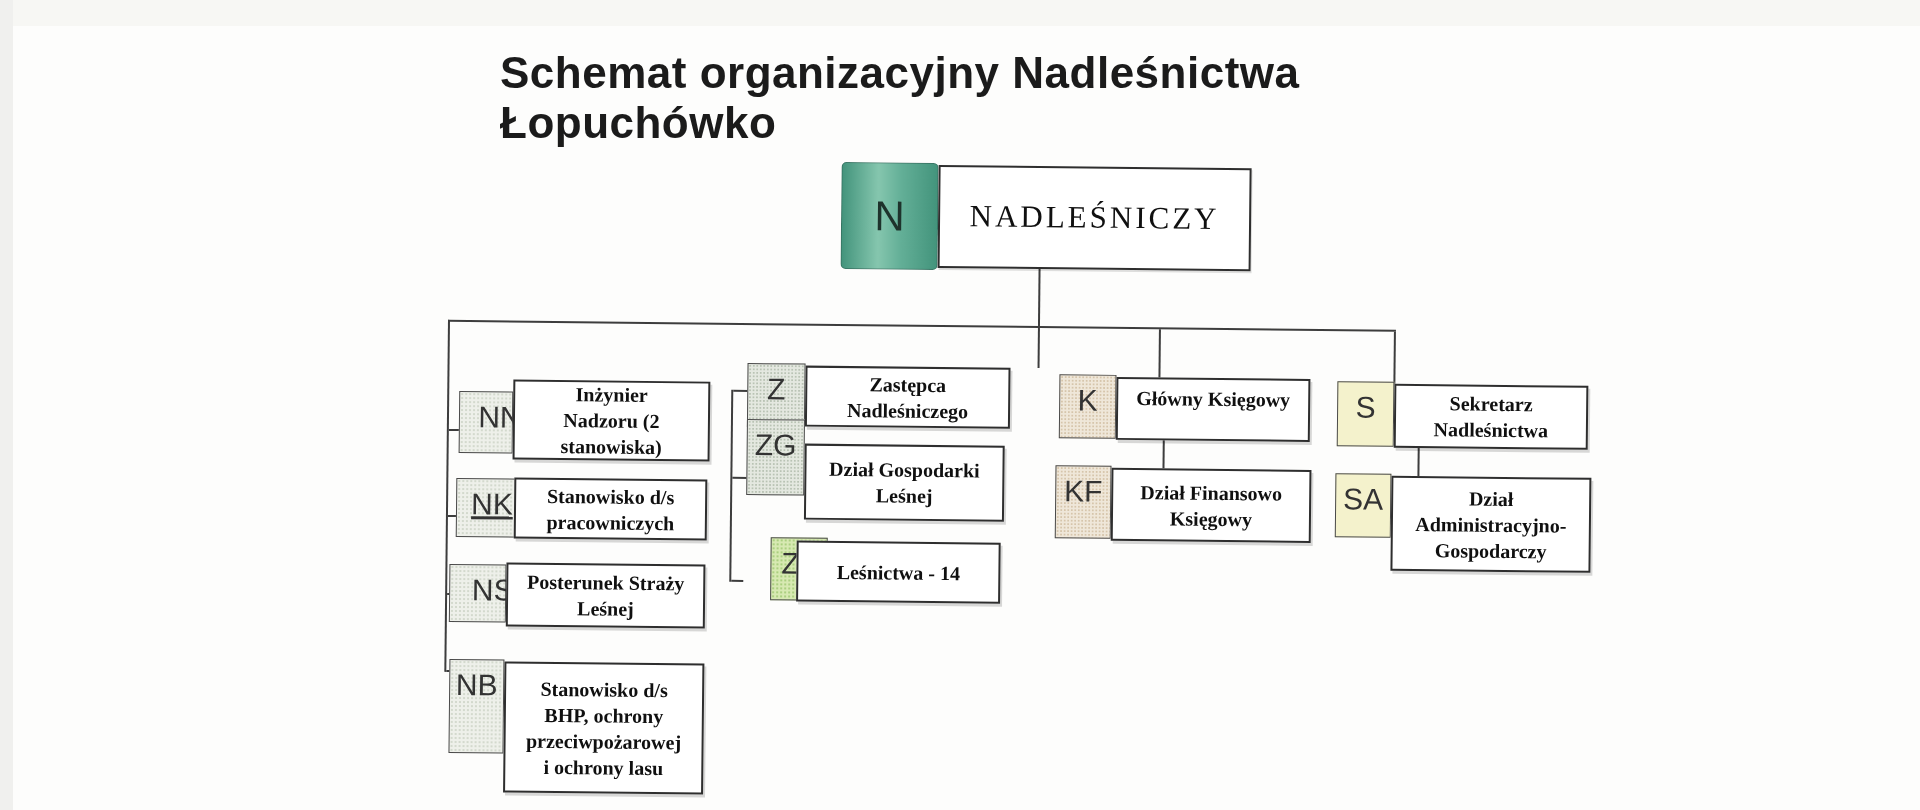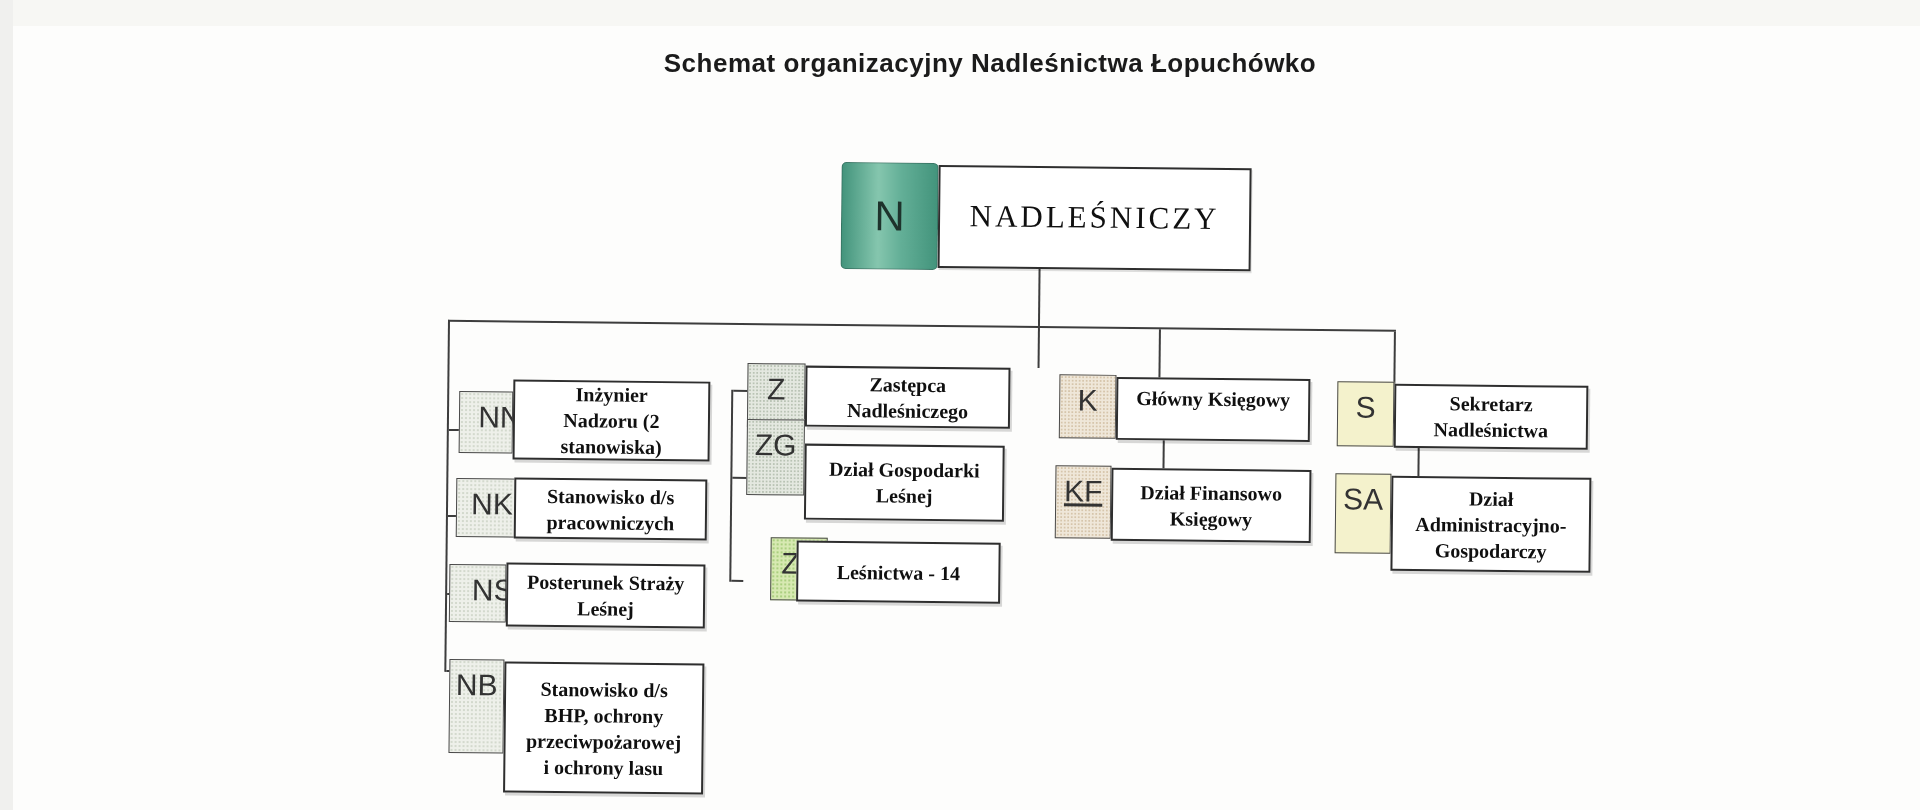--- a/index.html
+++ b/index.html
@@ -1,22 +1,22 @@
 <!DOCTYPE html>
 <html style="--teal-dark: #43947c; --teal-mid: #63af97; --teal-light: #85c6ae; --badge-gray: #e4e8e0; --badge-gray-dot: #b9c3b4; --badge-light: #eef0ea; --badge-light-dot: #d3d9cd; --badge-green: #d7e9b2; --badge-green-dot: #abcf80; --badge-beige: #efe7d9; --badge-beige-dot: #d6c5ab; --badge-yellow: #f4f2cc; --line: #3d3d3d;"><head>
 <meta charset="utf-8">
 <style>
   html,body{margin:0;padding:0;background:#ffffff;}
   .canvas{position:relative;width:1920px;height:810px;background:#fdfdfc;overflow:hidden;
           font-family:"Liberation Sans",sans-serif;}
   .scan-edge{position:absolute;left:0;top:0;width:13px;height:810px;background:#f0f0ee;}
   .scan-edge-top{position:absolute;left:0;top:0;width:1920px;height:26px;background:#f7f7f4;}
 
-  .title{position:absolute;left:500px;top:48px;width:980px;text-align:center;
-         font-weight:bold;font-size:26px;color:#1b1b1b;letter-spacing:0.5px;}
+  .title{position:absolute;left:500px;top:48px;width:980px;text-align:left;
+         font-weight:bold;font-size:44px;color:#1b1b1b;letter-spacing:0.5px;}
 
   .chart{position:absolute;left:0;top:0;width:1920px;height:810px;
          transform:rotate(0.6deg);transform-origin:460px 320px;}
 
   .line{position:absolute;background:var(--line,#3d3d3d);}
 
   .badge{position:absolute;box-sizing:border-box;border:1.5px solid #4a4a4a;
          display:flex;justify-content:center;align-items:flex-start;padding-top:8px;
          font-size:30px;color:#333;}
   .badge.root{align-items:center;padding-top:0;font-size:42px;color:#1e332c;
@@ -53,30 +53,30 @@
   #ln-zg{left:734px;top:474px;width:16px;height:2px;}
   #ln-zl{left:734px;top:577px;width:12px;height:2px;}
   #ln-kdrop{left:1159px;top:322px;width:2px;height:51px;}
   #ln-kkf{left:1164px;top:432px;width:2px;height:30px;}
   #ln-sdrop{left:1394px;top:322px;width:2px;height:54px;}
   #ln-ssa{left:1419px;top:438px;width:2px;height:29px;}
 
   
   #bg-N{left:840px;top:158px;width:97px;height:107px;}
   #bg-NN{left:460px;top:391px;width:54px;height:62px;padding-left:28px;}
-  #bg-NK{left:458px;top:478px;width:72px;height:59px;}
+  #bg-NK{left:458px;top:478px;width:72px;height:59px;text-decoration:underline;}
   #bg-NS{left:452px;top:564px;width:57px;height:58px;padding-left:30px;}
   #bg-NB{left:453px;top:659px;width:55px;height:94px;}
   #bg-Z{left:748px;top:360px;width:58px;height:64px;}
   #bg-ZG{left:748px;top:416px;width:58px;height:76px;}
   #bg-ZL{left:742px;top:534px;width:57px;height:63px;margin-left:31px;}
   #bg-K{left:1060px;top:368px;width:57px;height:64px;}
-  #bg-KF{left:1057px;top:459px;width:56px;height:73px;text-decoration:underline;}
+  #bg-KF{left:1057px;top:459px;width:56px;height:73px;}
   #bg-S{left:1338px;top:372px;width:57px;height:65px;}
-  #bg-SA{left:1337px;top:464px;width:56px;height:80px;}
+  #bg-SA{left:1337px;top:464px;width:56px;height:64px;}
 
   
   #tb-N{left:937px;top:160px;width:313px;height:103px;}
   #tb-NN{left:514px;top:379px;width:197px;height:80px;}
   #tb-NK{left:516px;top:477px;width:193px;height:61px;}
   #tb-NS{left:509px;top:562px;width:199px;height:64px;}
   #tb-NB{left:508px;top:661px;width:200px;height:131px;}
   #tb-Z{left:806px;top:362px;width:205px;height:61px;}
   #tb-ZG{left:806px;top:440px;width:200px;height:76px;}
   #tb-ZL{left:799px;top:537px;width:204px;height:61px;}

